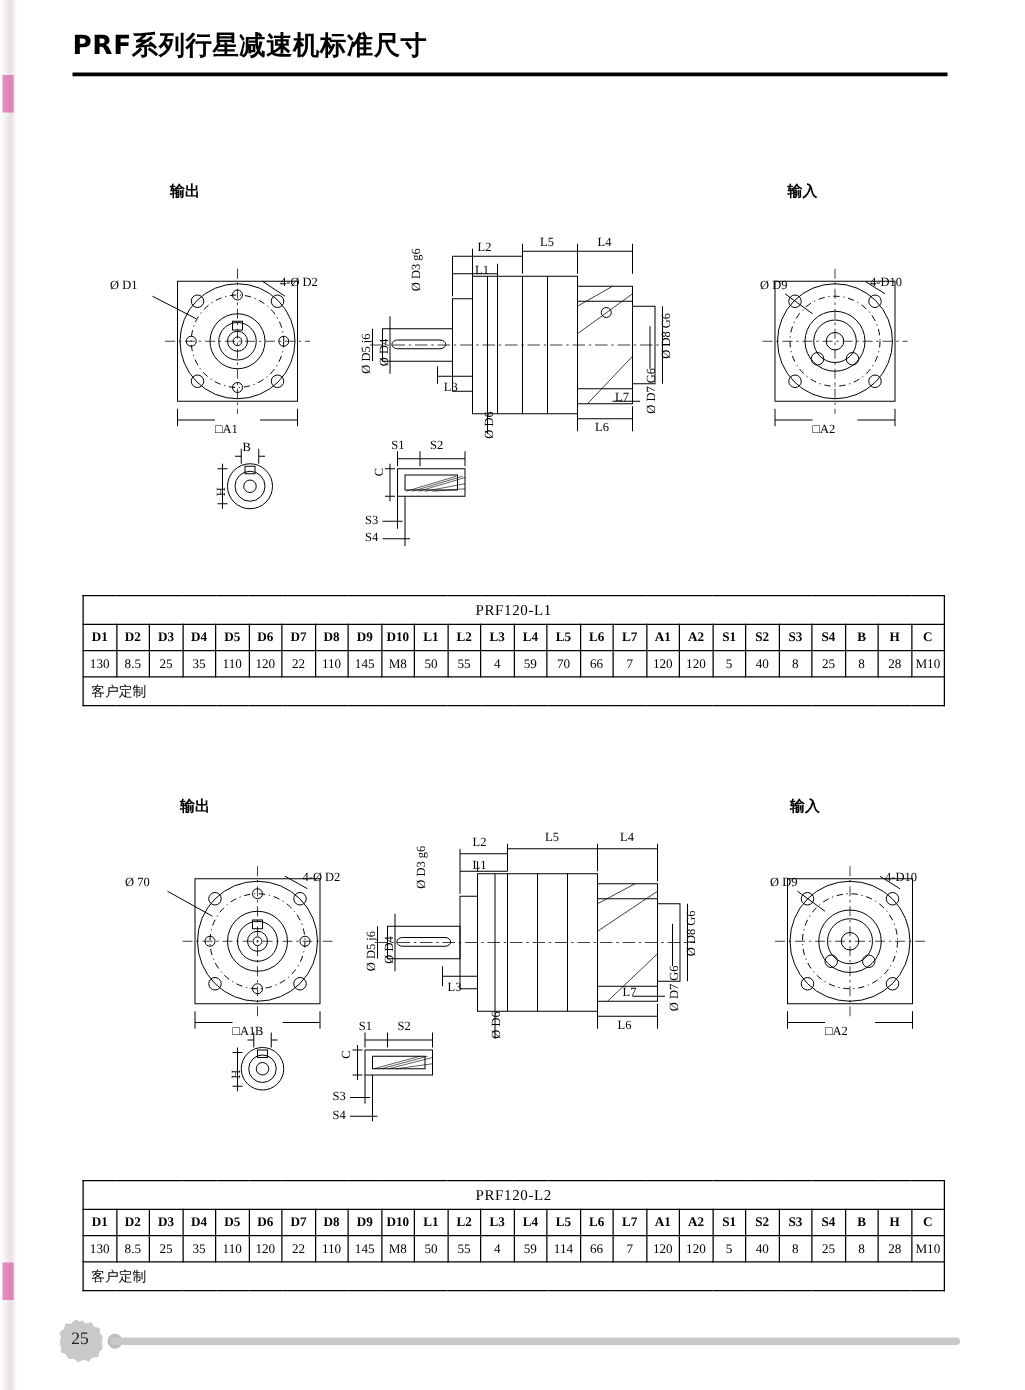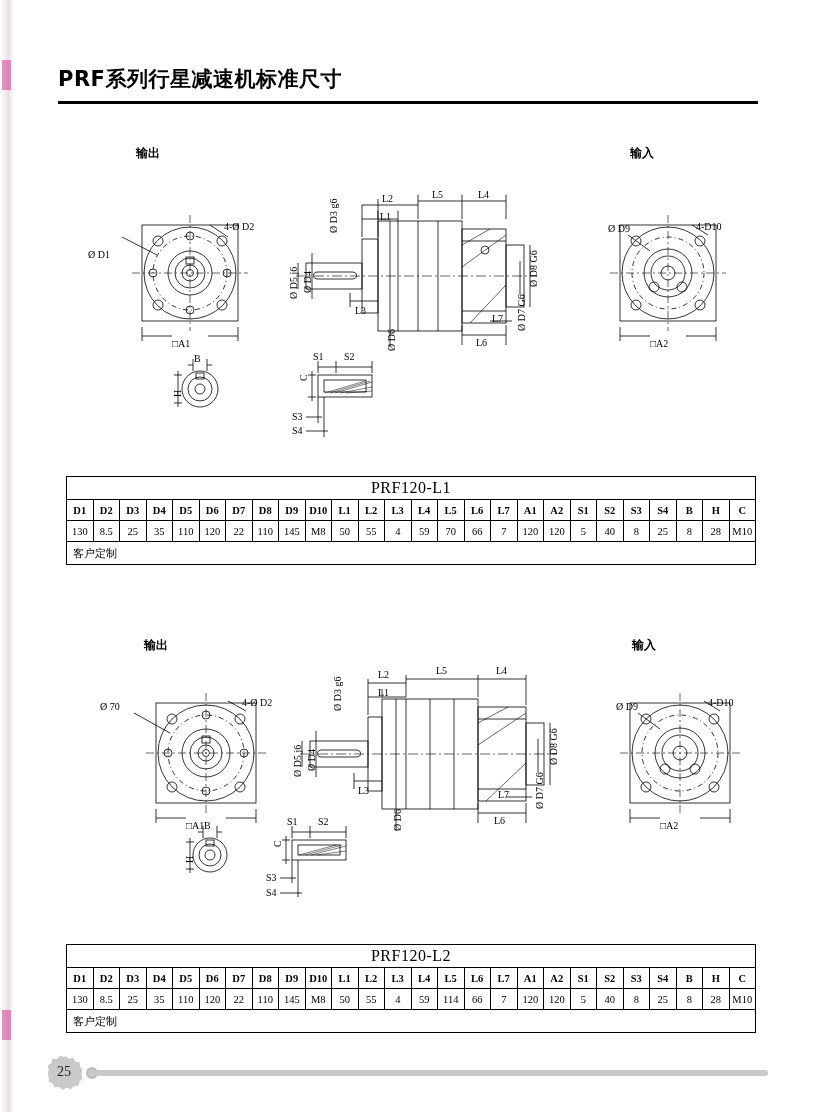--- a/index.html
+++ b/index.html
@@ -44,21 +44,20 @@
     left: 58px;
     top: 22px;
     width: 700px;
   }
   .title-text {
     font-family: "DejaVu Sans", sans-serif;
     font-size: 21px;
     font-weight: bold;
     letter-spacing: .5px;
     white-space: nowrap;
-    margin-top: 43px;
   }
   .title-rule {
     margin-top: 8px;
     height: 3px;
     background: #000;
     width: 700px;
   }
 
   .label-cn {
     position: absolute;
@@ -91,21 +90,21 @@
   }
   table.spec td, table.spec th {
     border: 1px solid #000;
     text-align: center;
     font-weight: normal;
     font-size: 10.5px;
     height: 20px;
     padding: 0;
   }
   table.spec th.model {
-    font-size: 16px;
+    font-size: 12px;
     height: 22px;
     letter-spacing: .5px;
   }
   table.spec td.hdr {
     font-weight: bold;
     font-size: 10.5px;
   }
   table.spec td.note {
     text-align: left;
     padding-left: 6px;
@@ -312,21 +311,21 @@
         <line x1="550" y1="98" x2="666" y2="98" stroke-dasharray="8,3,2,3" stroke-width="0.6"></line>
         <line x1="568" y1="60" x2="590" y2="76"></line>
         <line x1="648" y1="60" x2="632" y2="50"></line>
         <line x1="560" y1="152" x2="560" y2="166"></line>
         <line x1="656" y1="152" x2="656" y2="166"></line>
         <line x1="560" y1="161" x2="590" y2="161"></line>
         <line x1="626" y1="161" x2="656" y2="161"></line>
       </g>
     </svg>
 
-    <div class="dim-txt" style="left:28px; top:48px;margin-top:26px;">Ø D1</div>
+    <div class="dim-txt" style="left:28px; top:48px;">Ø D1</div>
     <div class="dim-txt" style="left:164px; top:46px;">4-Ø D2</div>
     <div class="dim-txt" style="left:112px; top:163px;">□A1</div>
     <div class="dim-txt" style="left:134px; top:178px;">B</div>
     <div class="dim-txt vert" style="left:112px; top:222px;">H</div>
 
     <div class="dim-txt" style="left:253px; top:176px;">S1</div>
     <div class="dim-txt" style="left:284px; top:176px;">S2</div>
     <div class="dim-txt" style="left:232px; top:236px;">S3</div>
     <div class="dim-txt" style="left:232px; top:250px;">S4</div>
     <div class="dim-txt vert" style="left:238px; top:206px;">C</div>

